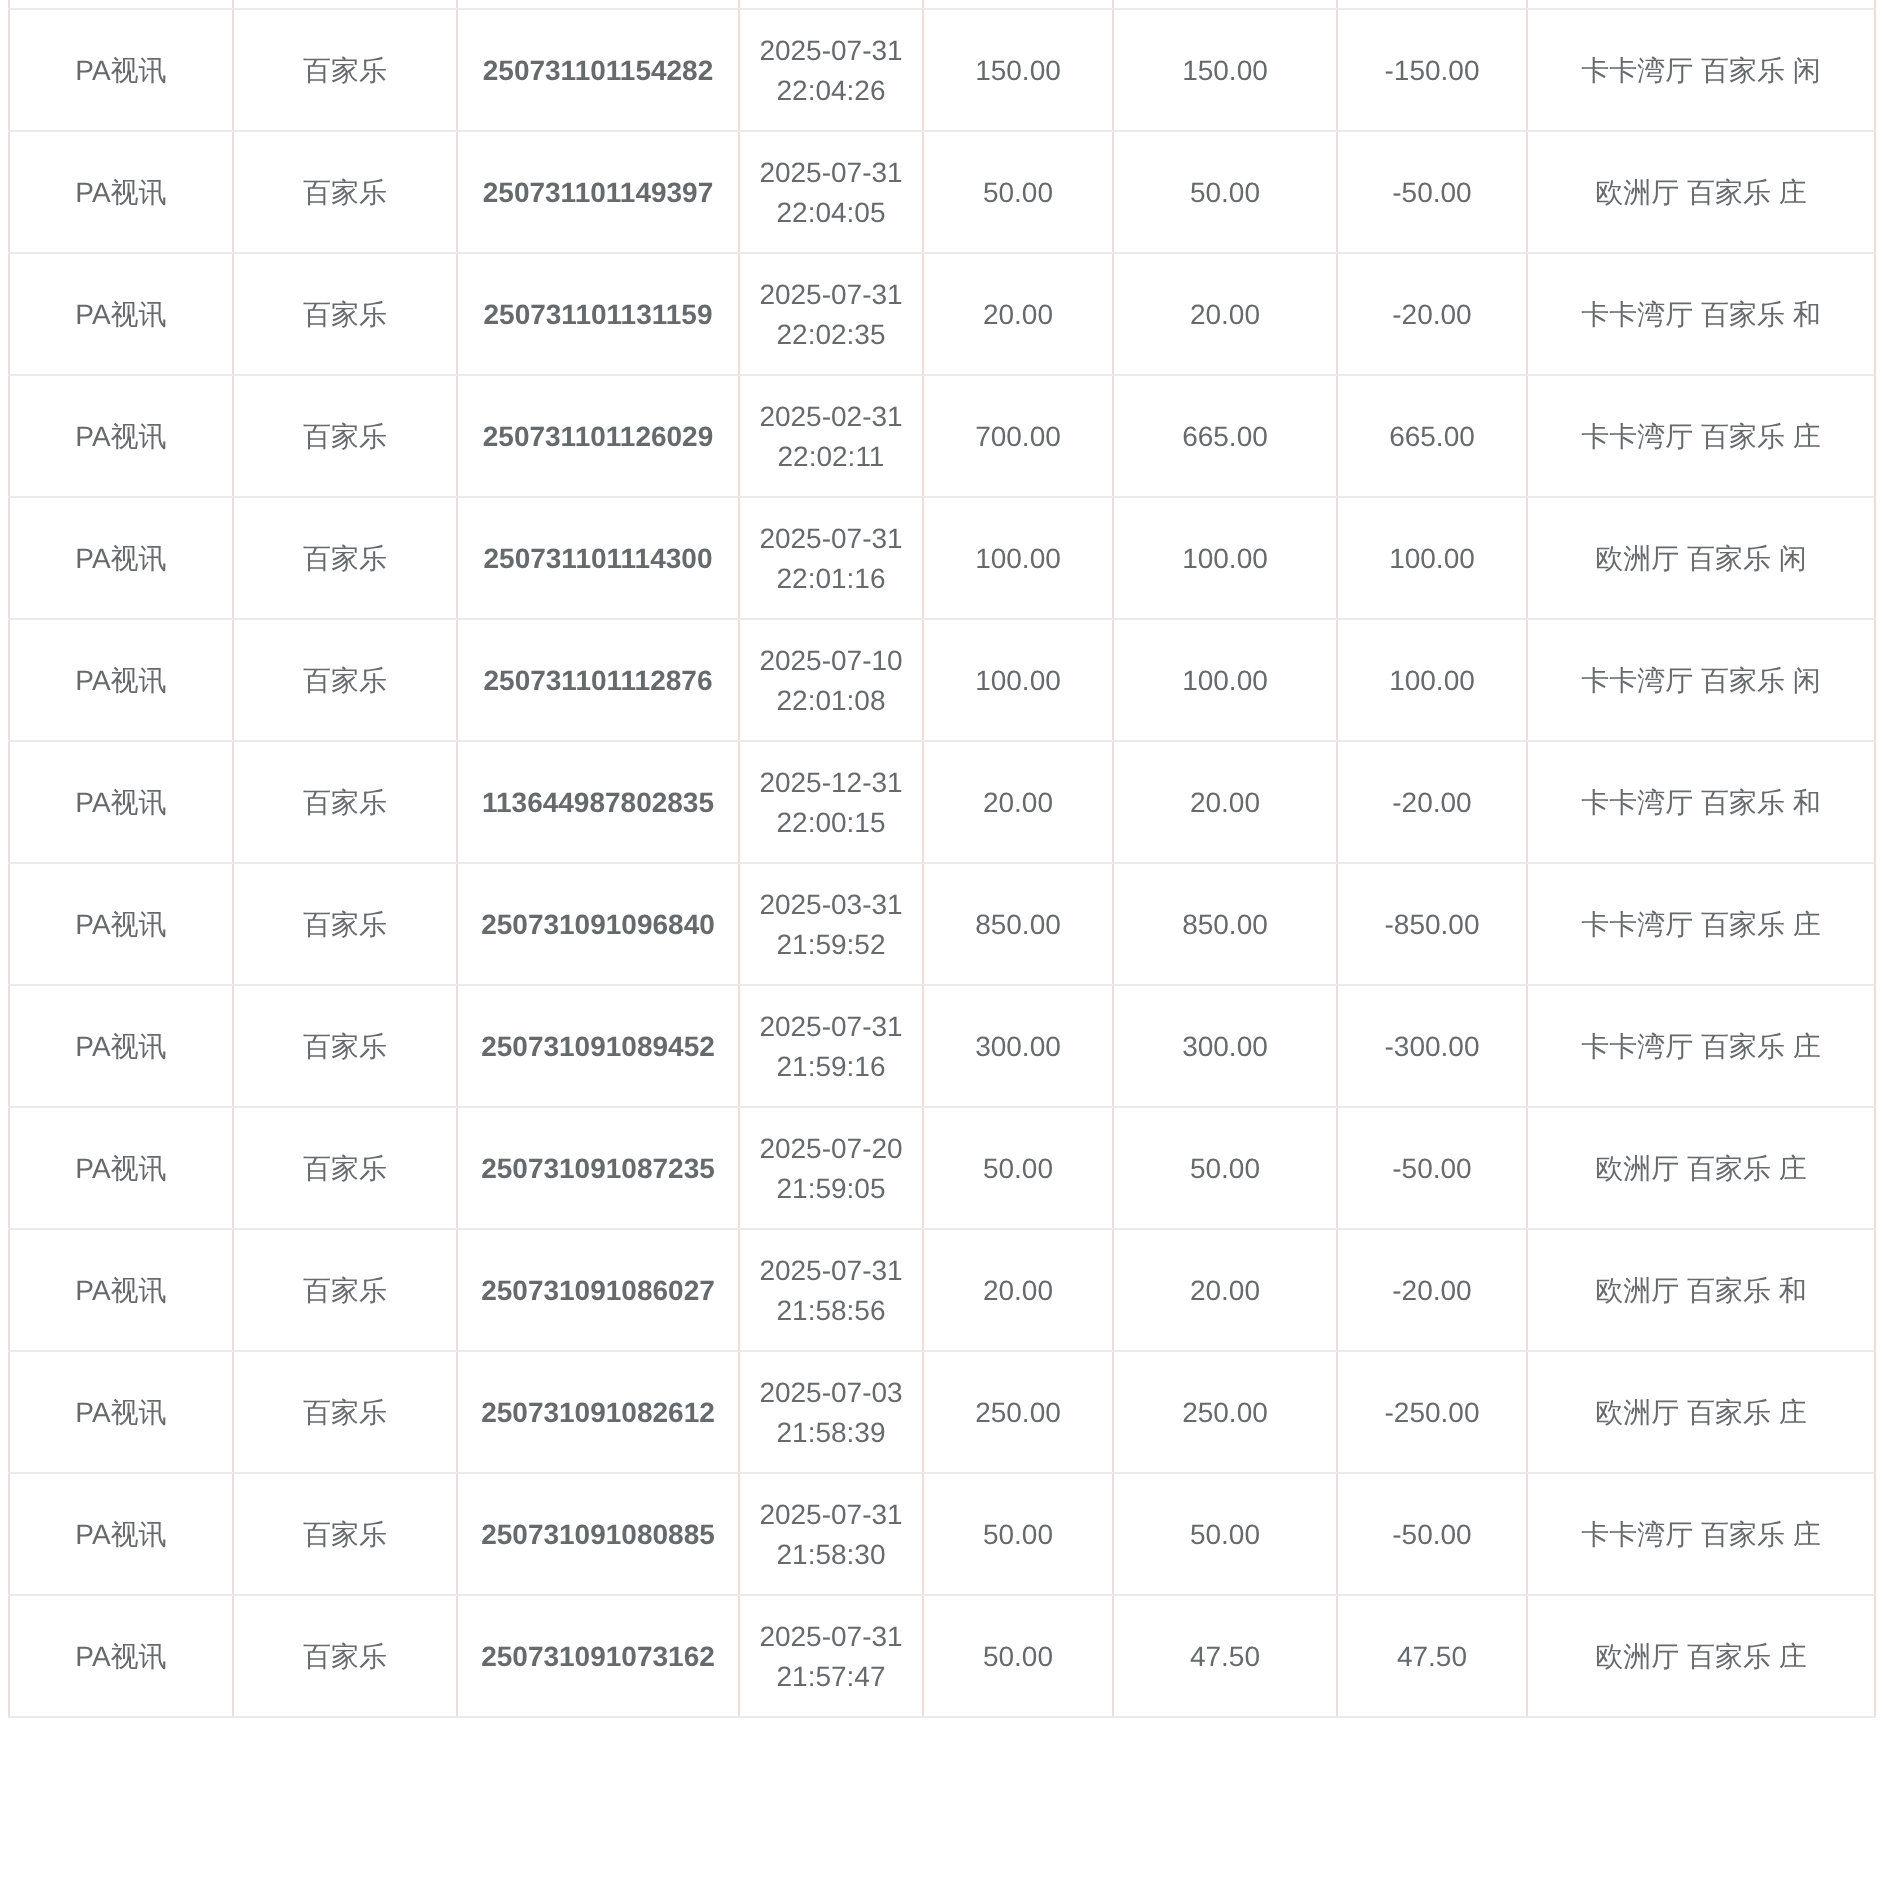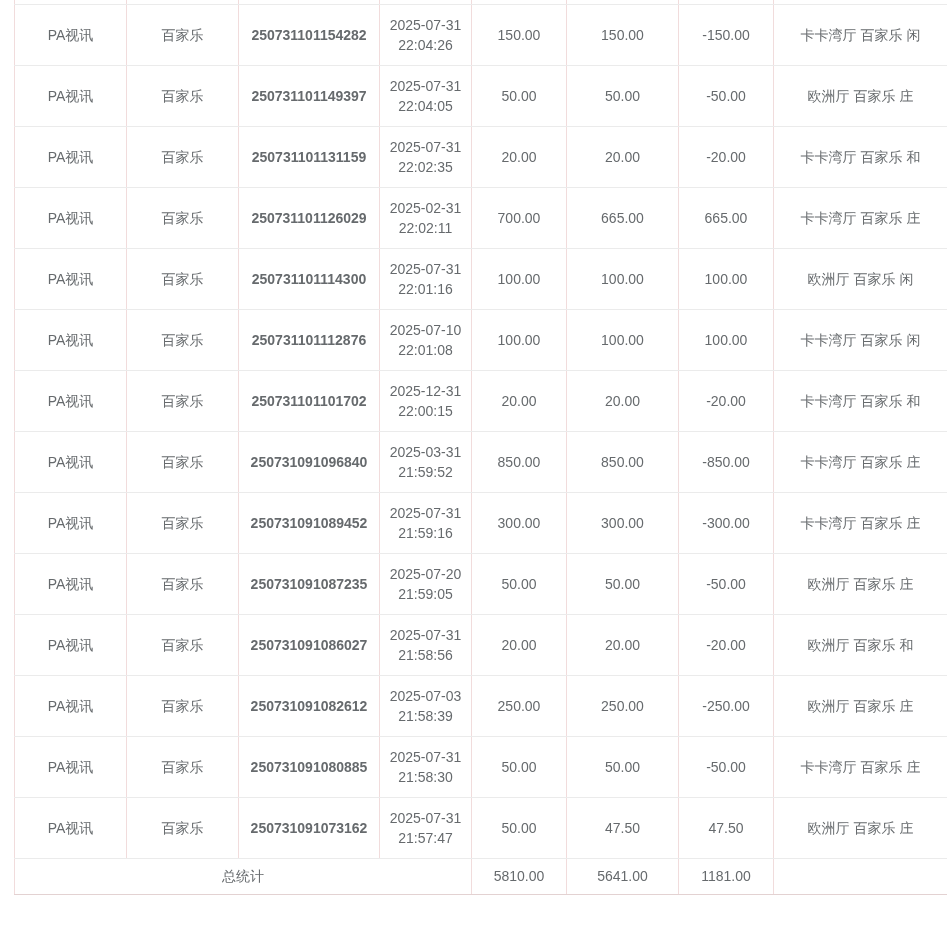--- a/index.html
+++ b/index.html
@@ -13,21 +13,21 @@
   .page{
     position:relative;
     width:947px;height:946px;
     background:#fff;
     overflow:hidden;
     font-family:"Liberation Sans","DejaVu Sans",sans-serif;
   }
   table.records{
     border-collapse:collapse;
     table-layout:fixed;
-    margin-left:14px;
+    margin-left:4px;
     width:933px;
     border-left:1px solid var(--vb);
   }
   table.records td{
     background:#fff;
     border-right:1px solid var(--vb);
     border-bottom:1px solid var(--hb);
     text-align:center;
     vertical-align:middle;
     color:var(--txt);
@@ -127,21 +127,21 @@
           <td class="c2">250731101112876</td>
           <td class="c3">2025-07-10 22:01:08</td>
           <td class="c4">100.00</td>
           <td class="c5">100.00</td>
           <td class="c6">100.00</td>
           <td class="c7">卡卡湾厅 百家乐 闲</td>
         </tr>
         <tr class="data-row">
           <td class="c0">PA视讯</td>
           <td class="c1">百家乐</td>
-          <td class="c2">250731101101702</td>
+          <td class="c2">113644987802835</td>
           <td class="c3">2025-12-31 22:00:15</td>
           <td class="c4">20.00</td>
           <td class="c5">20.00</td>
           <td class="c6">-20.00</td>
           <td class="c7">卡卡湾厅 百家乐 和</td>
         </tr>
         <tr class="data-row">
           <td class="c0">PA视讯</td>
           <td class="c1">百家乐</td>
           <td class="c2">250731091096840</td>
@@ -206,22 +206,15 @@
           <td class="c1">百家乐</td>
           <td class="c2">250731091073162</td>
           <td class="c3">2025-07-31 21:57:47</td>
           <td class="c4">50.00</td>
           <td class="c5">47.50</td>
           <td class="c6">47.50</td>
           <td class="c7">欧洲厅 百家乐 庄</td>
         </tr>
       </tbody>
     <tbody>
-      <tr class="sum-row-2">
-        <td colspan="4">总统计</td>
-        <td>5810.00</td>
-        <td>5641.00</td>
-        <td>1181.00</td>
-        <td></td>
-      </tr>
     </tbody>
   </table>
 </div>
 
 </body></html>

